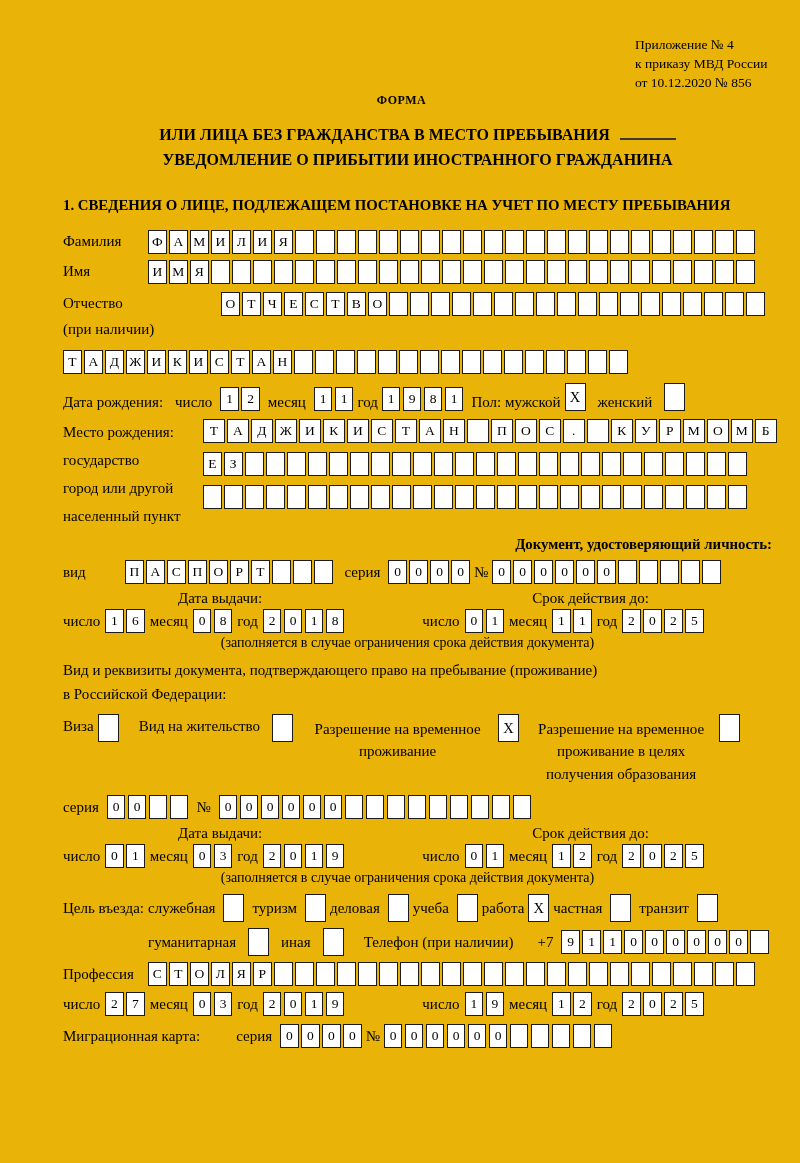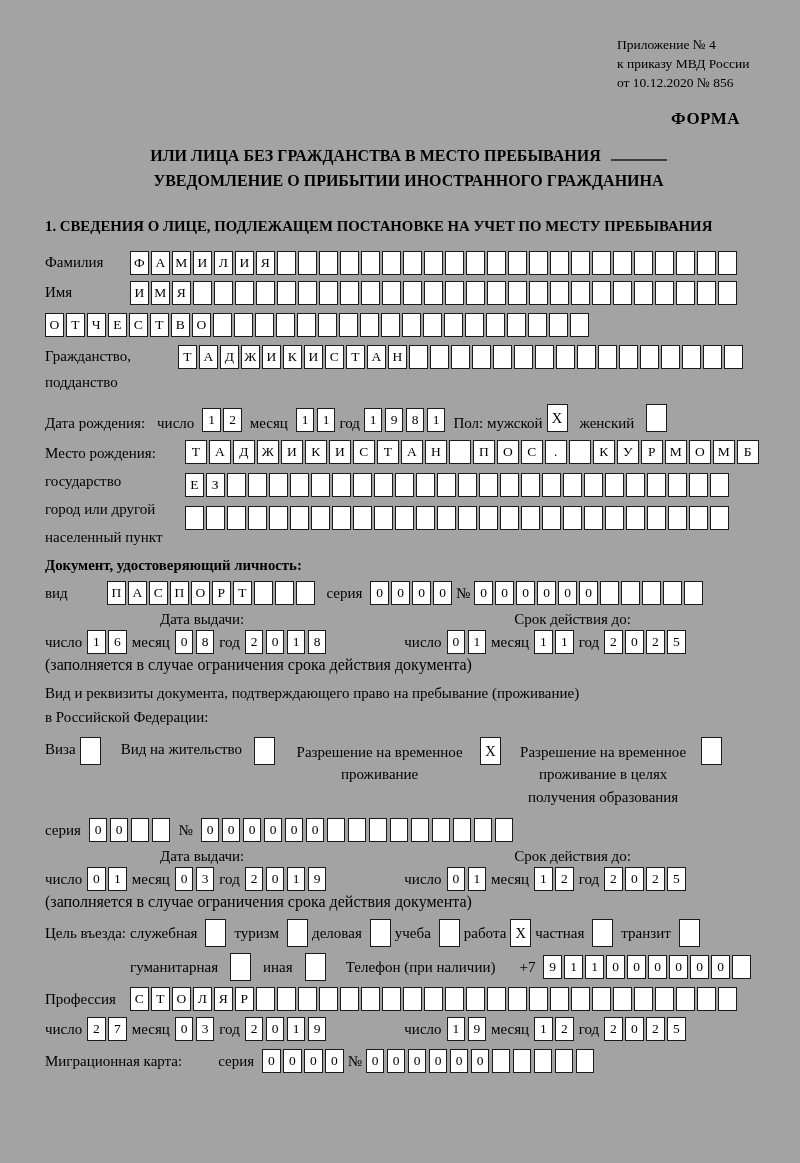--- a/index.html
+++ b/index.html
@@ -1,37 +1,37 @@
 <!DOCTYPE html>
 <html><head>
 <meta charset="utf-8">
 <style>
   html,body{margin:0;padding:0;background:#fff;color:#000;}
   body{font-family:"Liberation Serif","DejaVu Serif",serif;font-size:15px;}
-  .page{width:800px;height:1163px;box-sizing:border-box;padding:36px 28px 10px 45px;overflow:hidden;background:#a3a3a3;}
+  .page{width:800px;height:1163px;box-sizing:border-box;padding:36px 28px 10px 63px;overflow:hidden;background:#eab308;}
   .pre{white-space:pre-line;}
   .top-note{margin-left:572px;font-size:13.5px;line-height:1.4;}
   .top-note .amend{font-size:12.8px;margin-top:5px;}
-  .forma{font-weight:bold;text-align:right;padding-right:32px;margin-top:16px;font-size:17px;letter-spacing:.5px;}
+  .forma{font-weight:bold;text-align:center;padding-right:32px;font-size:12px;letter-spacing:.5px;}
   .title{text-align:center;font-weight:bold;font-size:16px;line-height:1.6;margin-top:14px;}
   .blank-line{display:inline-block;width:56px;border-bottom:2px solid #3a3a3a;height:12px;margin-left:10px;}
   .sec-head{font-weight:bold;font-size:14.8px;margin:24px 0 16px 0;}
   .row{display:flex;align-items:center;margin-bottom:6px;}
   .row.top{align-items:flex-start;}
   .lbl{flex:0 0 auto;}
   .cells{display:flex;gap:2.5px;flex-wrap:nowrap;}
   .cell{flex:0 0 auto;width:16.5px;height:22px;border:1.7px solid #1b1b1b;text-align:center;font-size:13.5px;line-height:22px;background:#fff;}
   .cells.wide .cell{width:19.5px;}
   .cells.cb .cell{width:19px;height:26px;line-height:26px;font-size:14.5px;}
   .gap4{width:4px;} .gap8{width:8px;} .gap12{width:12px;}
-  .doc-head{text-align:left;font-weight:bold;font-size:14.8px;margin:4px 0 7px 0;}
+  .doc-head{text-align:right;font-weight:bold;font-size:14.8px;margin:4px 0 7px 0;}
   .date-heads{display:flex;margin:4px 0 2px 0;}
   .date-vals{display:flex;align-items:center;margin-bottom:2px;}
   .dategrp{display:flex;align-items:center;gap:5px;}
-  .note-r{font-size:16px;text-align:left;padding-right:20px;margin:1px 0 8px 0;}
+  .note-r{font-size:14px;text-align:center;padding-right:20px;margin:1px 0 8px 0;}
   .intro{line-height:1.55;margin:4px 0 8px 0;}
   .opts{display:flex;align-items:flex-start;margin-bottom:10px;}
   .opt-lbl{text-align:center;line-height:1.5;}
   .lblcol{line-height:1.75;}
 </style>
 </head>
 <body>
 
 <div class="page">
 
@@ -114,20 +114,22 @@
         <span class="cell"></span>
         <span class="cell"></span>
         <span class="cell"></span>
         <span class="cell"></span>
         <span class="cell"></span>
         <span class="cell"></span>
       </span>
   </div>
 
   <div class="row top">
+    <span class="lbl pre lblcol" style="width:158px;">Отчество
+(при наличии)</span>
     <span class="cells" style="margin-top:2px;">
         <span class="cell">О</span>
         <span class="cell">Т</span>
         <span class="cell">Ч</span>
         <span class="cell">Е</span>
         <span class="cell">С</span>
         <span class="cell">Т</span>
         <span class="cell">В</span>
         <span class="cell">О</span>
         <span class="cell"></span>
@@ -145,22 +147,20 @@
         <span class="cell"></span>
         <span class="cell"></span>
         <span class="cell"></span>
         <span class="cell"></span>
         <span class="cell"></span>
         <span class="cell"></span>
       </span>
   </div>
 
   <div class="row top">
-    <span class="lbl pre lblcol" style="width:133px;">Гражданство,
-подданство</span>
     <span class="cells" style="margin-top:2px;">
         <span class="cell">Т</span>
         <span class="cell">А</span>
         <span class="cell">Д</span>
         <span class="cell">Ж</span>
         <span class="cell">И</span>
         <span class="cell">К</span>
         <span class="cell">И</span>
         <span class="cell">С</span>
         <span class="cell">Т</span>

